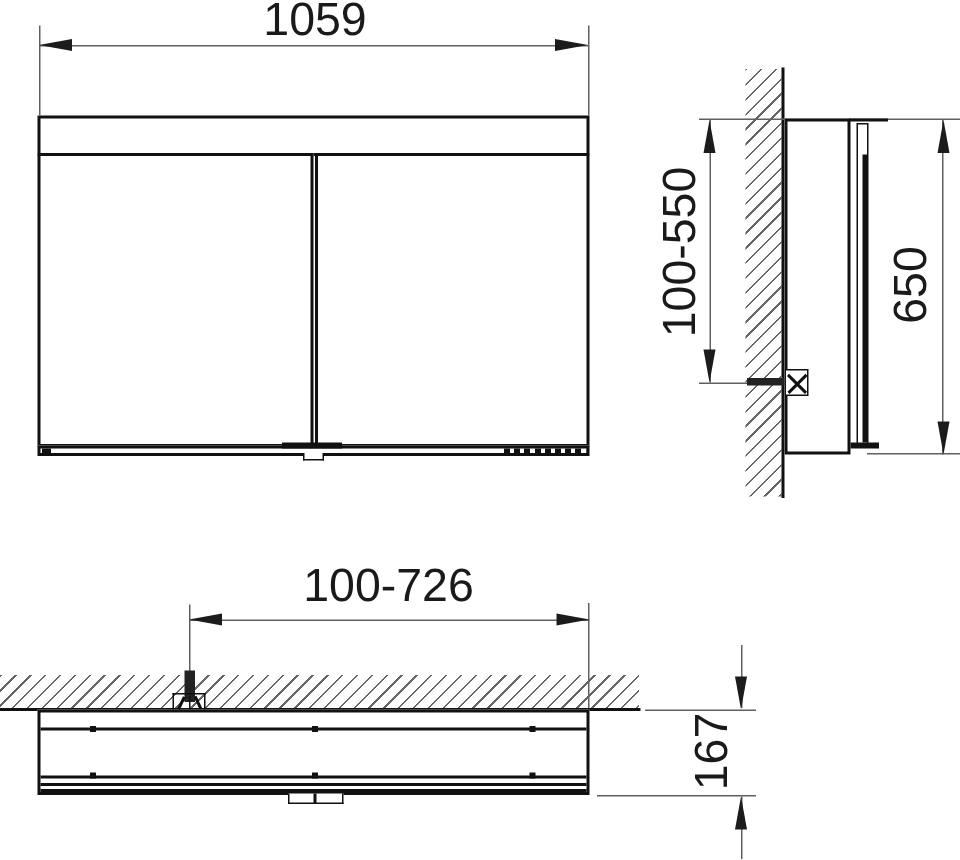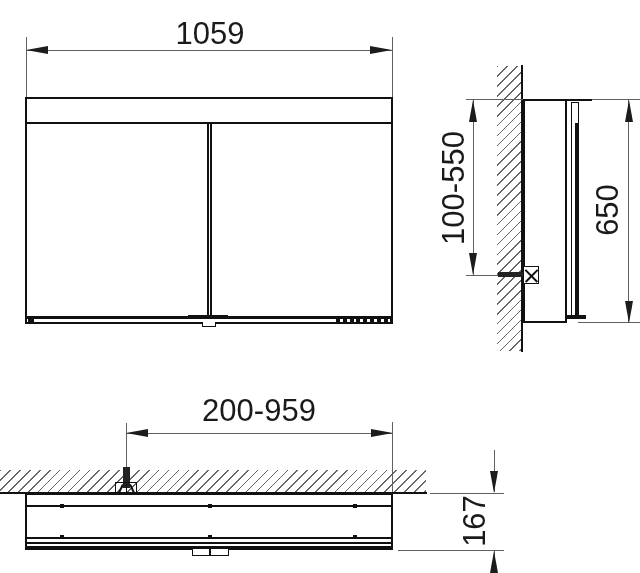--- a/index.html
+++ b/index.html
@@ -1,18 +1,18 @@
 <!DOCTYPE html>
 <html><head>
 <meta charset="utf-8">
 <style>
   html,body{margin:0;padding:0;background:#fff;}
   #stage{position:relative;width:640px;height:573px;background:#fff;overflow:hidden;
          font-family:"Liberation Sans",sans-serif;color:#1a1a1a;}
-  .abs{position:absolute;margin-top:20px;}
+  .abs{position:absolute;}
   .ln{position:absolute;background:#111;}          
   .dln{position:absolute;background:#606060;}      
   .box{position:absolute;border:2px solid #111;box-sizing:border-box;background:#fff;}
   .tbox{position:absolute;border:1.5px solid #111;box-sizing:border-box;background:#fff;}
   .dim-label{position:absolute;font-size:31px;line-height:1;white-space:nowrap;
              transform:translate(-50%,-50%);letter-spacing:0px;}
   .dim-label.vert{transform:translate(-50%,-50%) rotate(-90deg);}
   .arr{position:absolute;width:0;height:0;}
   .arr-l{border-right:22px solid #1c1c1c;border-top:4px solid transparent;border-bottom:4px solid transparent;}
   .arr-r{border-left:22px solid #1c1c1c;border-top:4px solid transparent;border-bottom:4px solid transparent;}
@@ -102,21 +102,21 @@
     <div class="ln" style="left:122.5px;top:77px;width:7px;height:21px;background:#222;"></div>
     <div class="tbox" style="left:115px;top:92px;width:22px;height:11px;border-bottom:none;background:transparent;"></div>
     <div class="ln" style="left:120px;top:94px;width:1.5px;height:9px;transform:rotate(25deg);"></div>
     <div class="ln" style="left:125.5px;top:94px;width:1.5px;height:9px;"></div>
     <div class="ln" style="left:131px;top:94px;width:1.5px;height:9px;transform:rotate(-25deg);"></div>
 
     <div class="dln" style="left:392px;top:32px;width:1px;height:70px;"></div>
     <div class="dln" style="left:126px;top:42.5px;width:267px;height:1px;"></div>
     <div class="arr arr-l" style="left:126px;top:39px;"></div>
     <div class="arr arr-r" style="left:371px;top:39px;"></div>
-    <div class="dim-label" style="left:259px;top:20px;">200-959</div>
+    <div class="dim-label" style="left:259px;top:20px;">100-726</div>
 
     <div class="dln" style="left:430px;top:102.5px;width:74px;height:1px;"></div>
     <div class="dln" style="left:398px;top:159.5px;width:106px;height:1px;"></div>
     <div class="dln" style="left:493.5px;top:60px;width:1px;height:42px;"></div>
     <div class="arr arr-d" style="left:490px;top:80.5px;"></div>
     <div class="dln" style="left:493.5px;top:161px;width:1px;height:42px;"></div>
     <div class="arr arr-u" style="left:490px;top:160.5px;"></div>
     <div class="dim-label vert" style="left:474px;top:131px;">167</div>
   </div>
 

